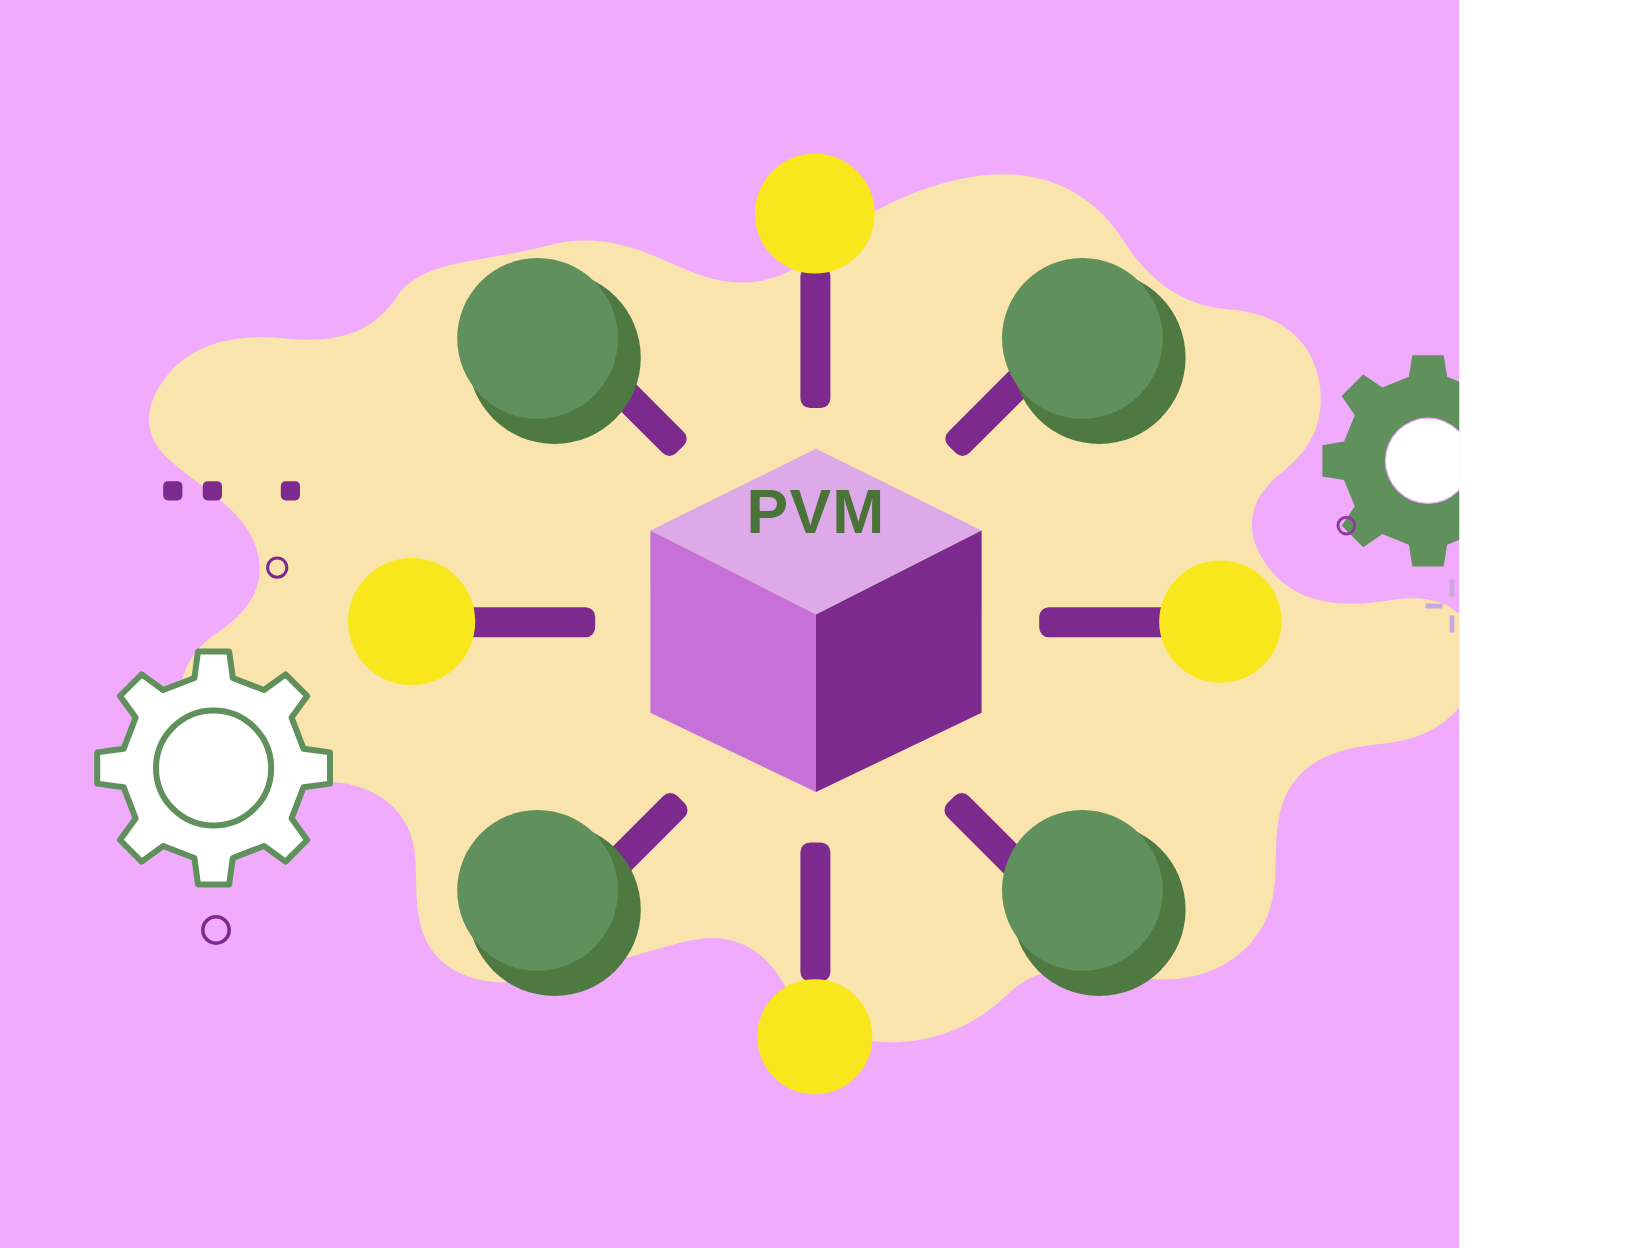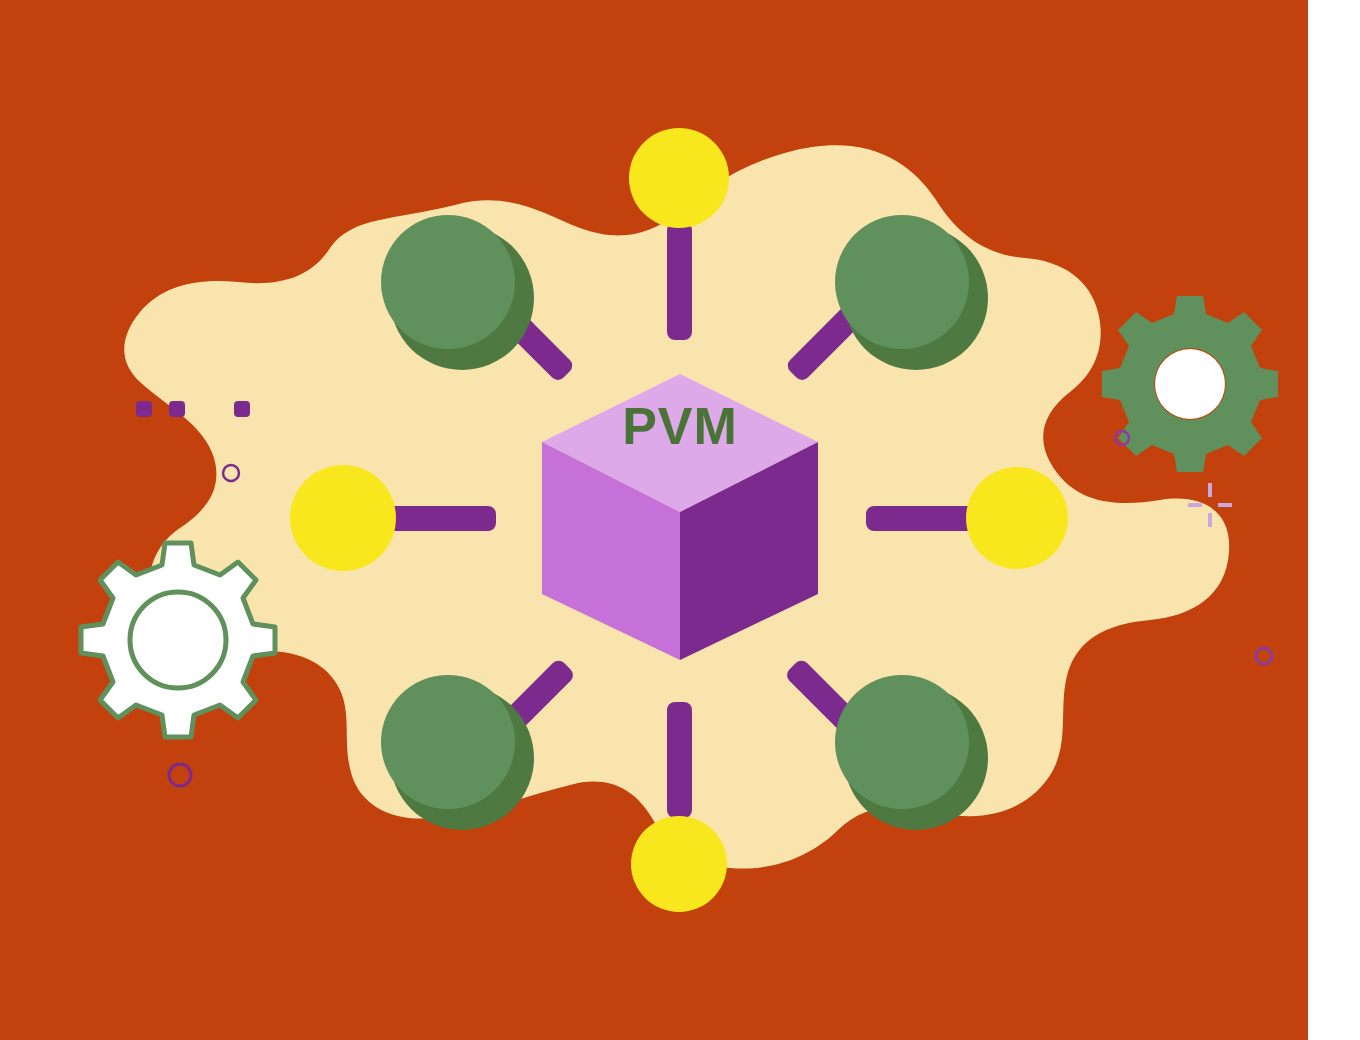--- a/index.html
+++ b/index.html
@@ -5,23 +5,23 @@
   html, body {
     margin: 0;
     padding: 0;
     background: #ffffff;
   }
   body {
     font-family: "Liberation Sans", sans-serif;
   }
   #stage {
     position: relative;
-    width: 1308px;
+    width: 1216px;
     height: 1040px;
-    background: #c2410c;
+    background: #f0abfc;
     overflow: hidden;
   }
   #stage svg.layer {
     position: absolute;
     top: 0;
     left: 0;
     width: 1360px;
     height: 1040px;
     display: block;
   }

